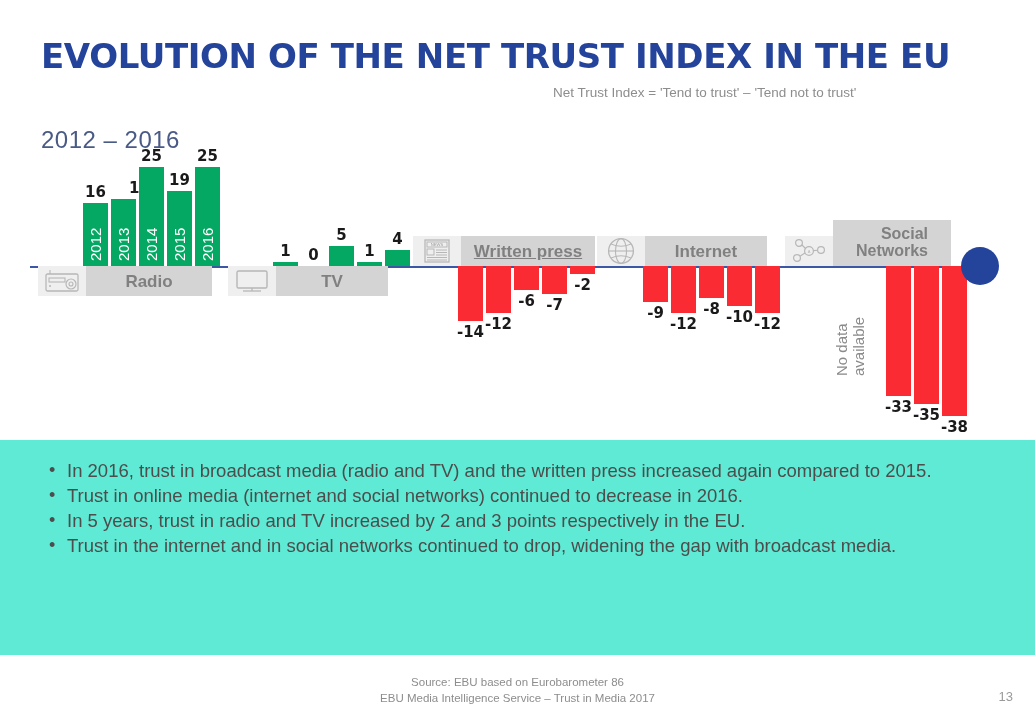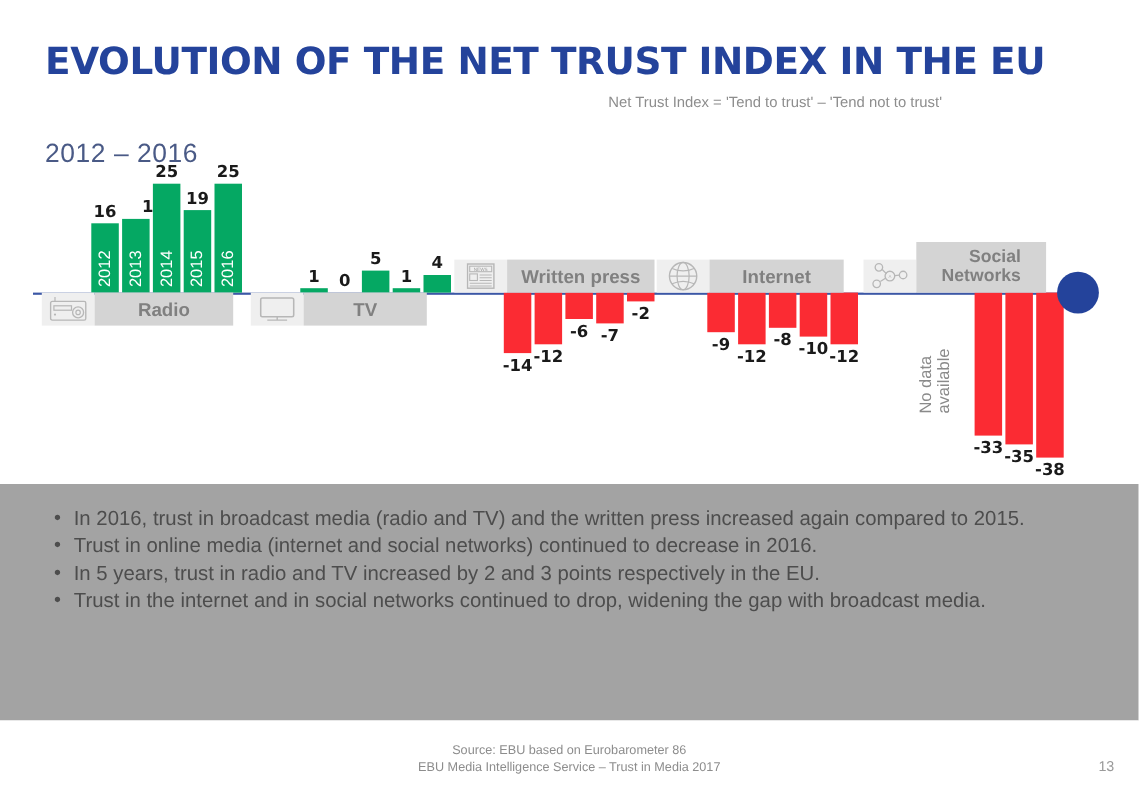--- a/index.html
+++ b/index.html
@@ -84,21 +84,21 @@
     text-align:left;
   }
   #blue-dot{
     position:absolute;
     width:38px;height:38px;border-radius:50%;
     background:#24439b;
   }
   
   #bullets-panel{
     position:absolute;left:0;top:440px;width:1035px;height:215px;
-    background:#a3a3a3;
+    background:#5eead4;
   }
   #bullet-list{
     margin:0;padding:0;list-style:none;
     position:absolute;left:45px;top:19px;width:935px;
   }
   #bullet-list li{
     position:relative;
     padding-left:22px;
     font-size:18.5px;
     color:#4d4d4d;
@@ -227,21 +227,21 @@
             <rect x="3" y="3" width="20" height="5" fill="none" stroke="#b7b7b7" stroke-width="1"></rect>
             <text x="13" y="7.4" font-size="4.2" text-anchor="middle" fill="#9d9d9d" font-family="Liberation Sans, sans-serif">NEWS</text>
             <rect x="3" y="10" width="7" height="6" fill="none" stroke="#b7b7b7" stroke-width="1"></rect>
             <line x1="12" y1="11" x2="23" y2="11" stroke="#b7b7b7" stroke-width="1"></line>
             <line x1="12" y1="13.5" x2="23" y2="13.5" stroke="#b7b7b7" stroke-width="1"></line>
             <line x1="12" y1="16" x2="23" y2="16" stroke="#b7b7b7" stroke-width="1"></line>
             <line x1="3" y1="18.5" x2="23" y2="18.5" stroke="#b7b7b7" stroke-width="1"></line>
             <line x1="3" y1="21" x2="23" y2="21" stroke="#b7b7b7" stroke-width="1"></line>
           </svg>
         </div>
-        <div class="cat-label-box" style="left: 48px; width: 134px;">Written press</div>
+        <div class="cat-label-box" style="left: 48px; width: 134px; text-decoration: underline;">Written press</div>
       </div>
       <div class="cat-band" style="left: 597px; top: 96px; width: 170px;">
         <div class="cat-icon-box">
           <svg width="28" height="28" viewBox="0 0 28 28">
             <circle cx="14" cy="14" r="12.4" fill="none" stroke="#b7b7b7" stroke-width="1.3"></circle>
             <ellipse cx="14" cy="14" rx="5.5" ry="12.4" fill="none" stroke="#b7b7b7" stroke-width="1.1"></ellipse>
             <line x1="1.6" y1="14" x2="26.4" y2="14" stroke="#b7b7b7" stroke-width="1.1"></line>
             <path d="M4 7 Q14 11.5 24 7" fill="none" stroke="#b7b7b7" stroke-width="1"></path>
             <path d="M4 21 Q14 16.5 24 21" fill="none" stroke="#b7b7b7" stroke-width="1"></path>
           </svg>

